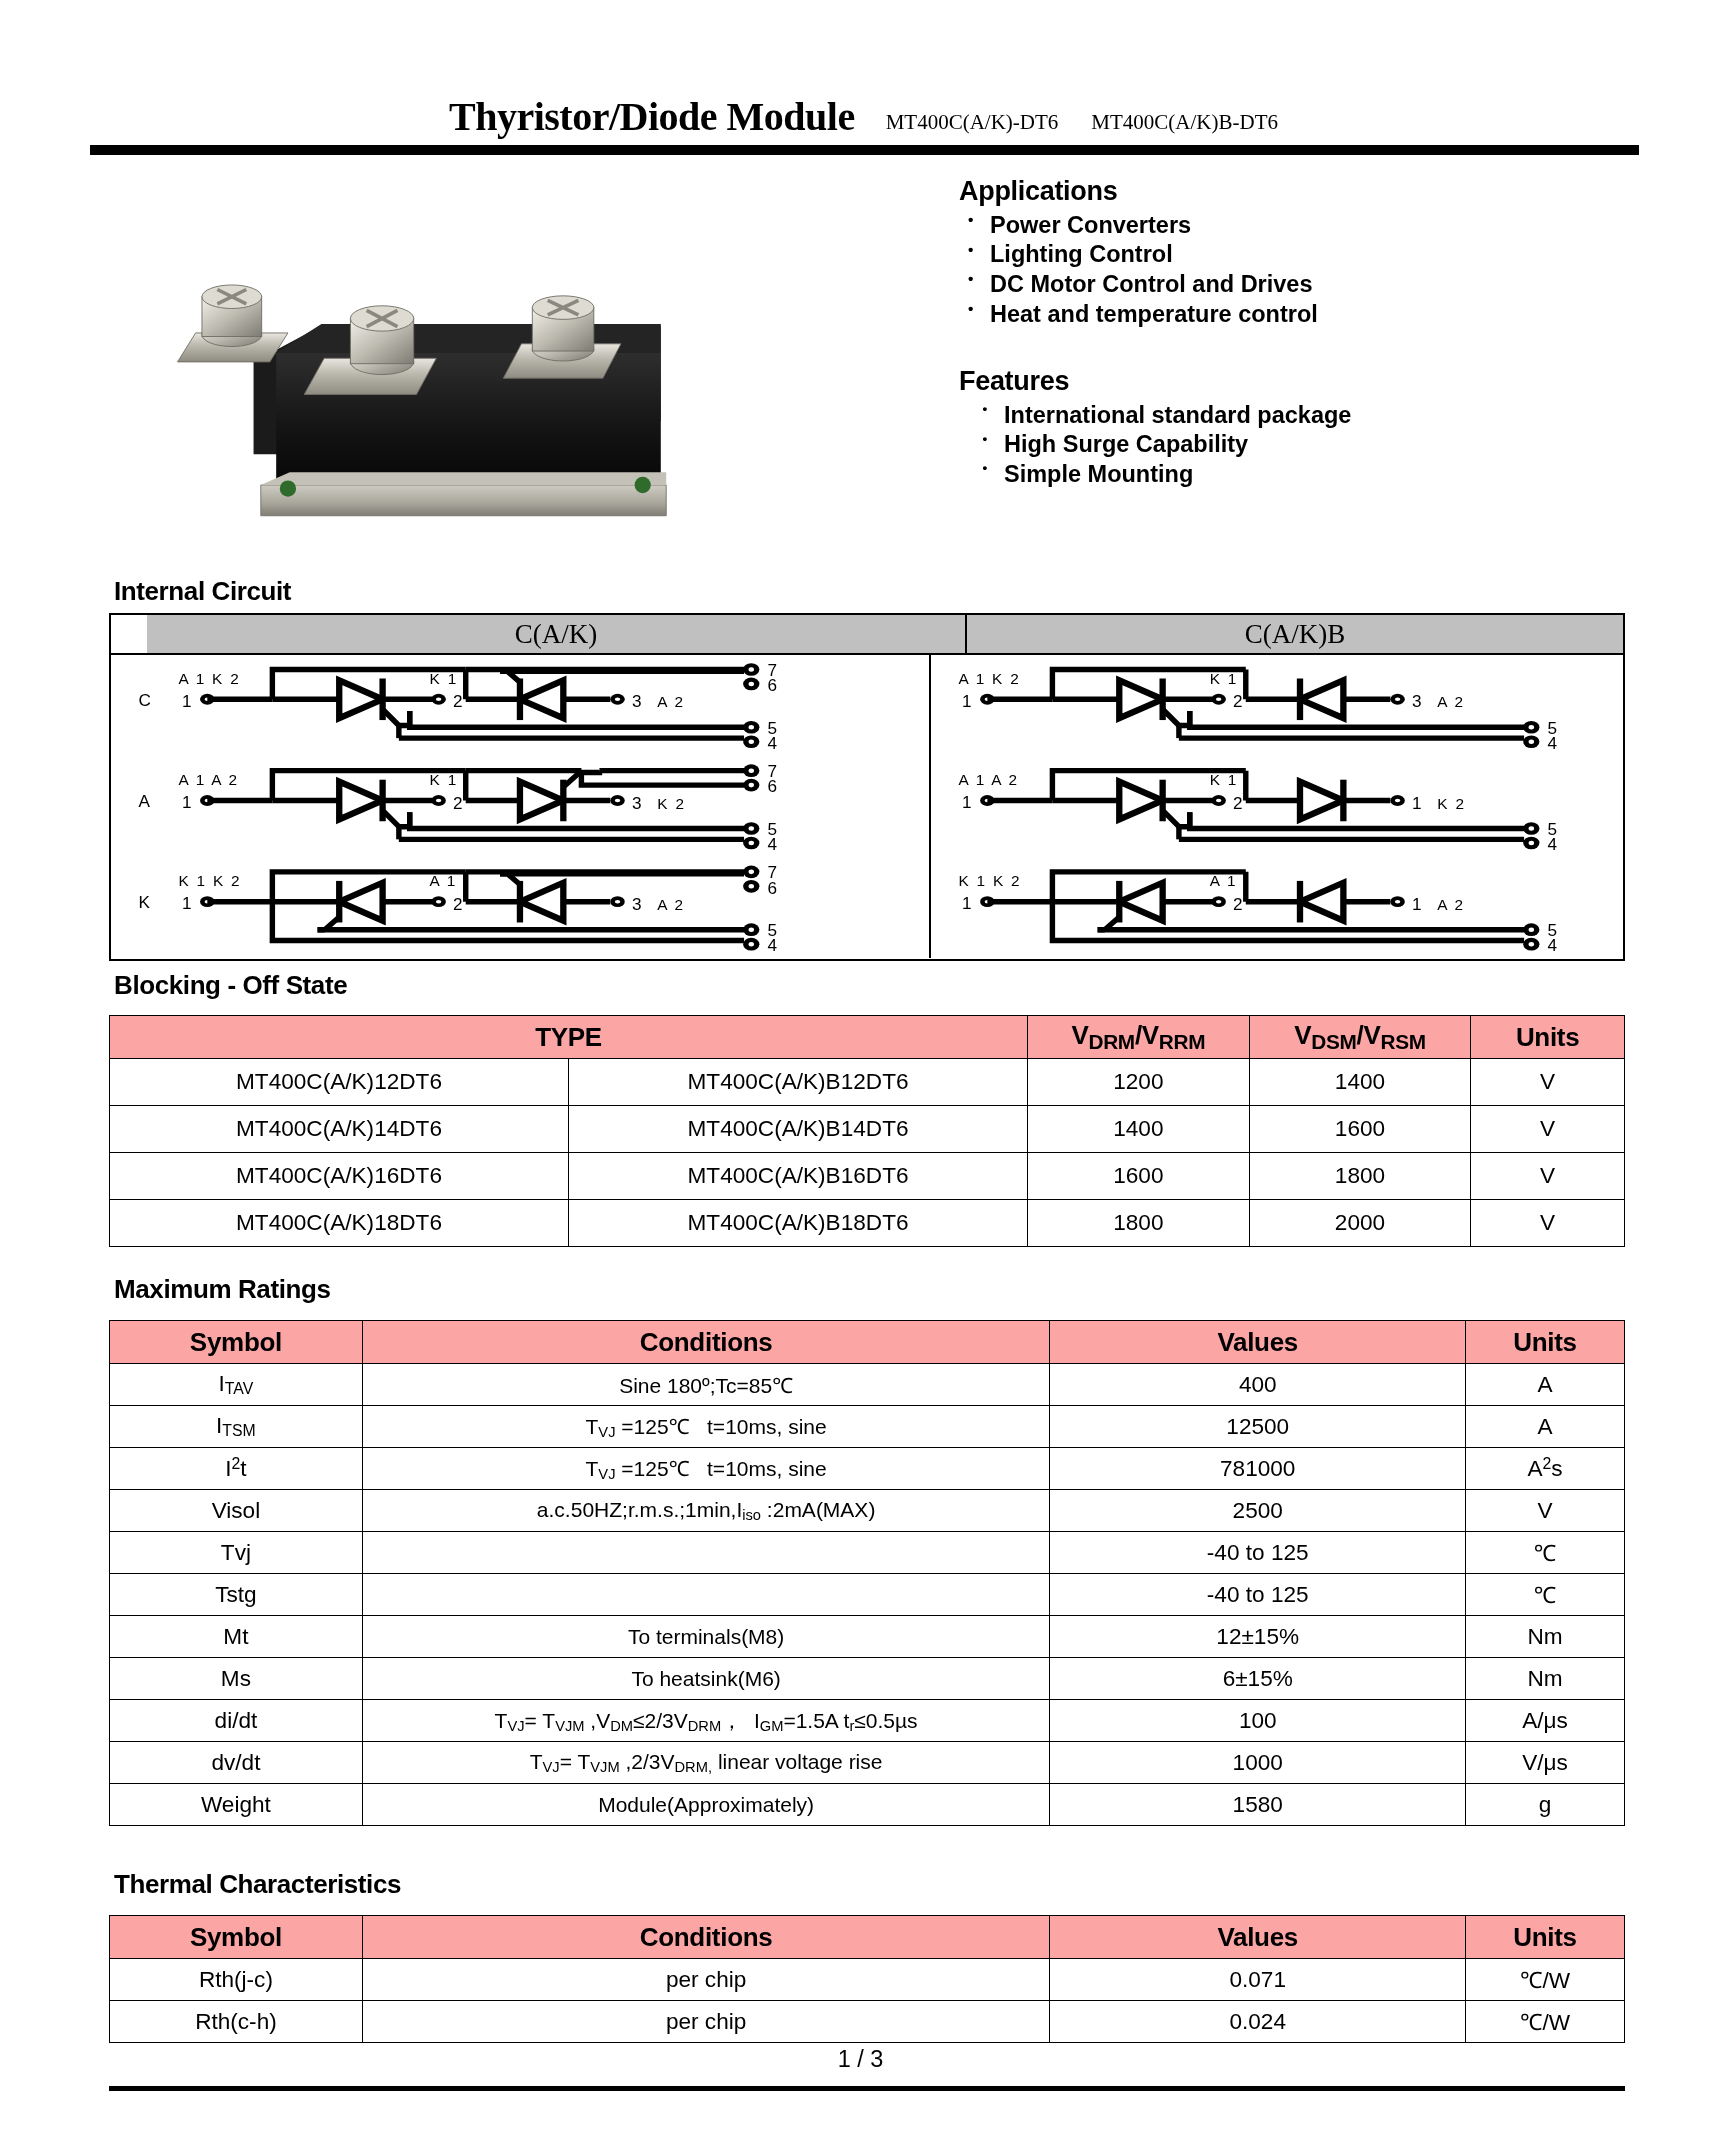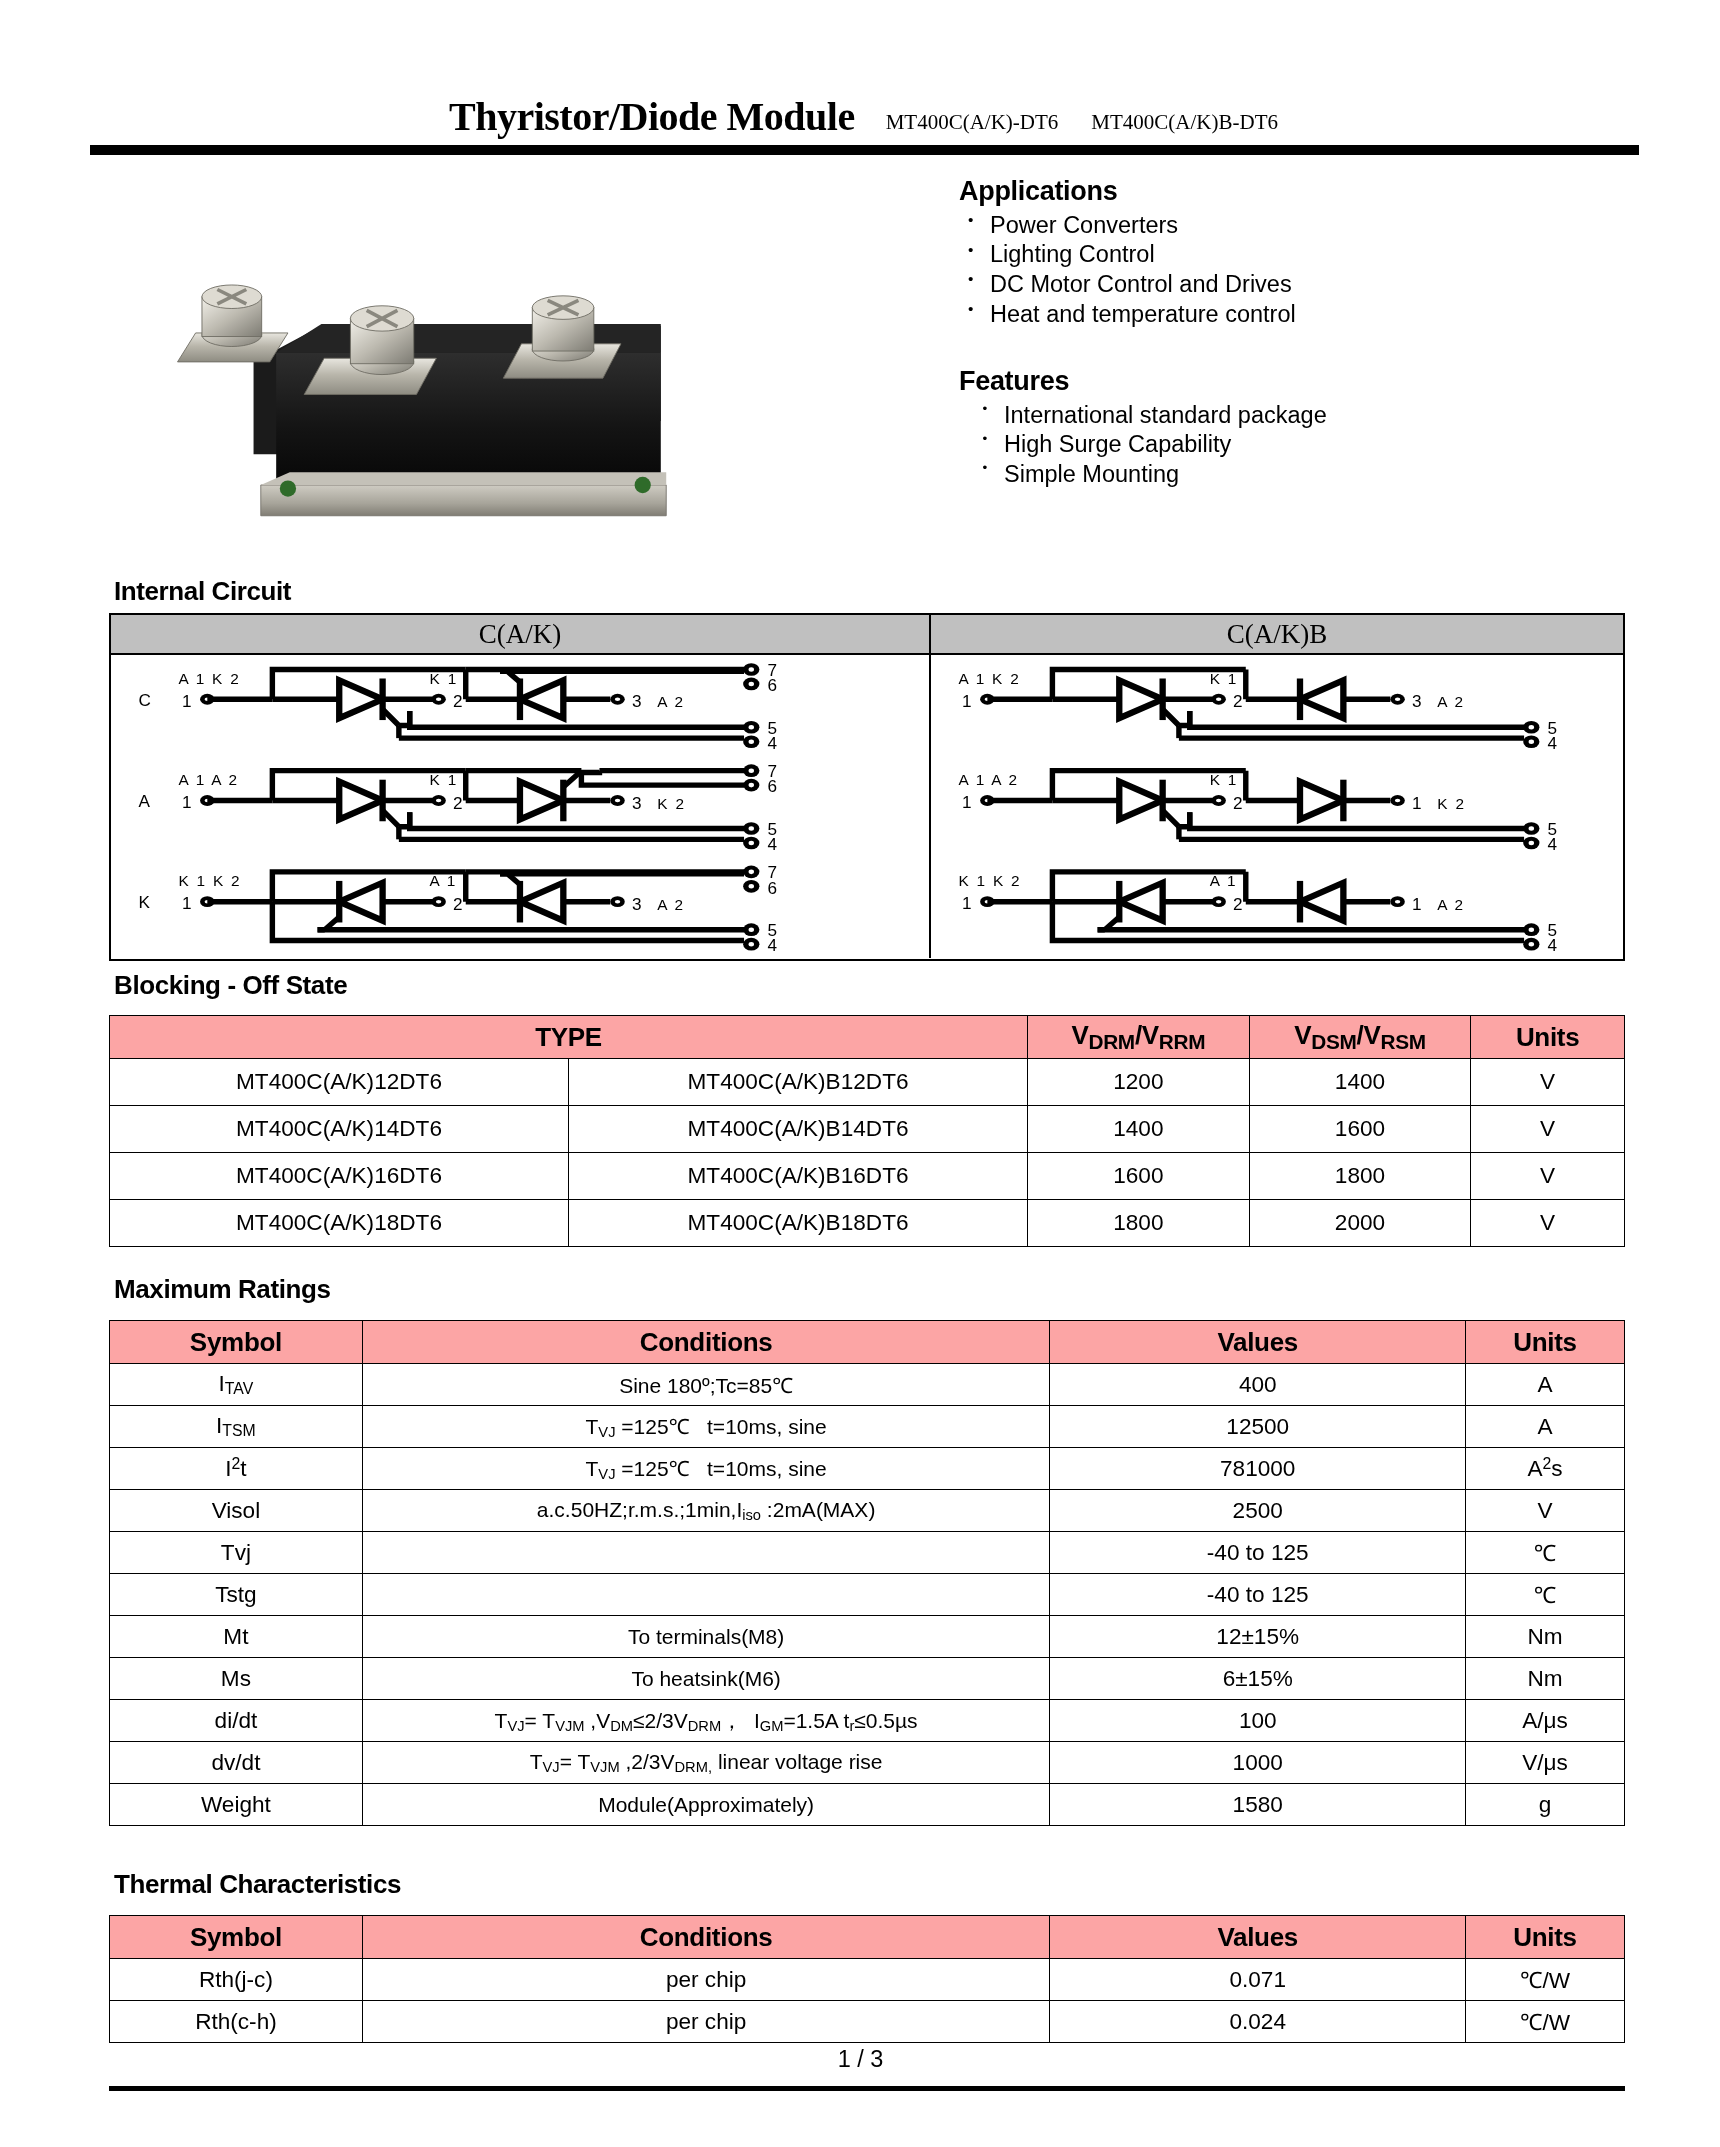--- a/index.html
+++ b/index.html
@@ -37,21 +37,21 @@
   
   .photo-wrap { position: absolute; left: 154px; top: 217px; width: 543px; height: 326px; }
   .photo-wrap svg { display: block; }
 
   
   .app-block { position: absolute; left: 959px; top: 176px; width: 633px; }
   .feat-block { position: absolute; left: 959px; top: 366px; width: 633px; }
   .sec-head {
     font-size: 27px; font-weight: bold; margin: 0 0 3.6px 0; letter-spacing: -0.3px;
   }
-  .bullets { list-style: none; margin: 0; padding: 0; }
+  .bullets { list-style: none; margin: 0; padding: 0; font-weight: bold; }
   .bullets li {
     font-size: 23.5px; line-height: 1.27; padding-left: 31px; position: relative;
   }
   .bullets li::before {
     content: "•"; position: absolute; left: 9px; top: -0.9px; font-size: 15.4px;
   }
   .feat-block .bullets li { padding-left: 45px; }
   .feat-block .bullets li::before { left: 23.5px; font-size: 13.6px; }
 
   
@@ -62,21 +62,21 @@
   
   .circ-box {
     position: absolute; left: 109px; top: 613px; width: 1516px; height: 348px;
     border: 2.7px solid #000; background: #fff;
   }
   .circ-head { display: flex; height: 40px; border-bottom: 2.7px solid #000; }
   .circ-head-cell {
     background: #c0c0c0; display: flex; align-items: center; justify-content: center;
     font-family: "Liberation Serif", serif; font-size: 27px;
   }
-  .circ-head-cell.left { width: 820px; border-right: 2.7px solid #000; }
+  .circ-head-cell.left { width: 820px; border-right: 2.7px solid #000; margin-left: 36px; }
   .circ-head-cell.right { flex: 1; font-family: Liberation Serif, serif; }
   .circ-body { display: flex; height: 303px; }
   .circ-body .cell-l { width: 820px; border-right: 2.7px solid #000; }
   .circ-body .cell-r { flex: 1; }
   .circ-body svg { display: block; }
 
   
   table.dt {
     position: absolute; border-collapse: collapse; background: #fff;
   }

